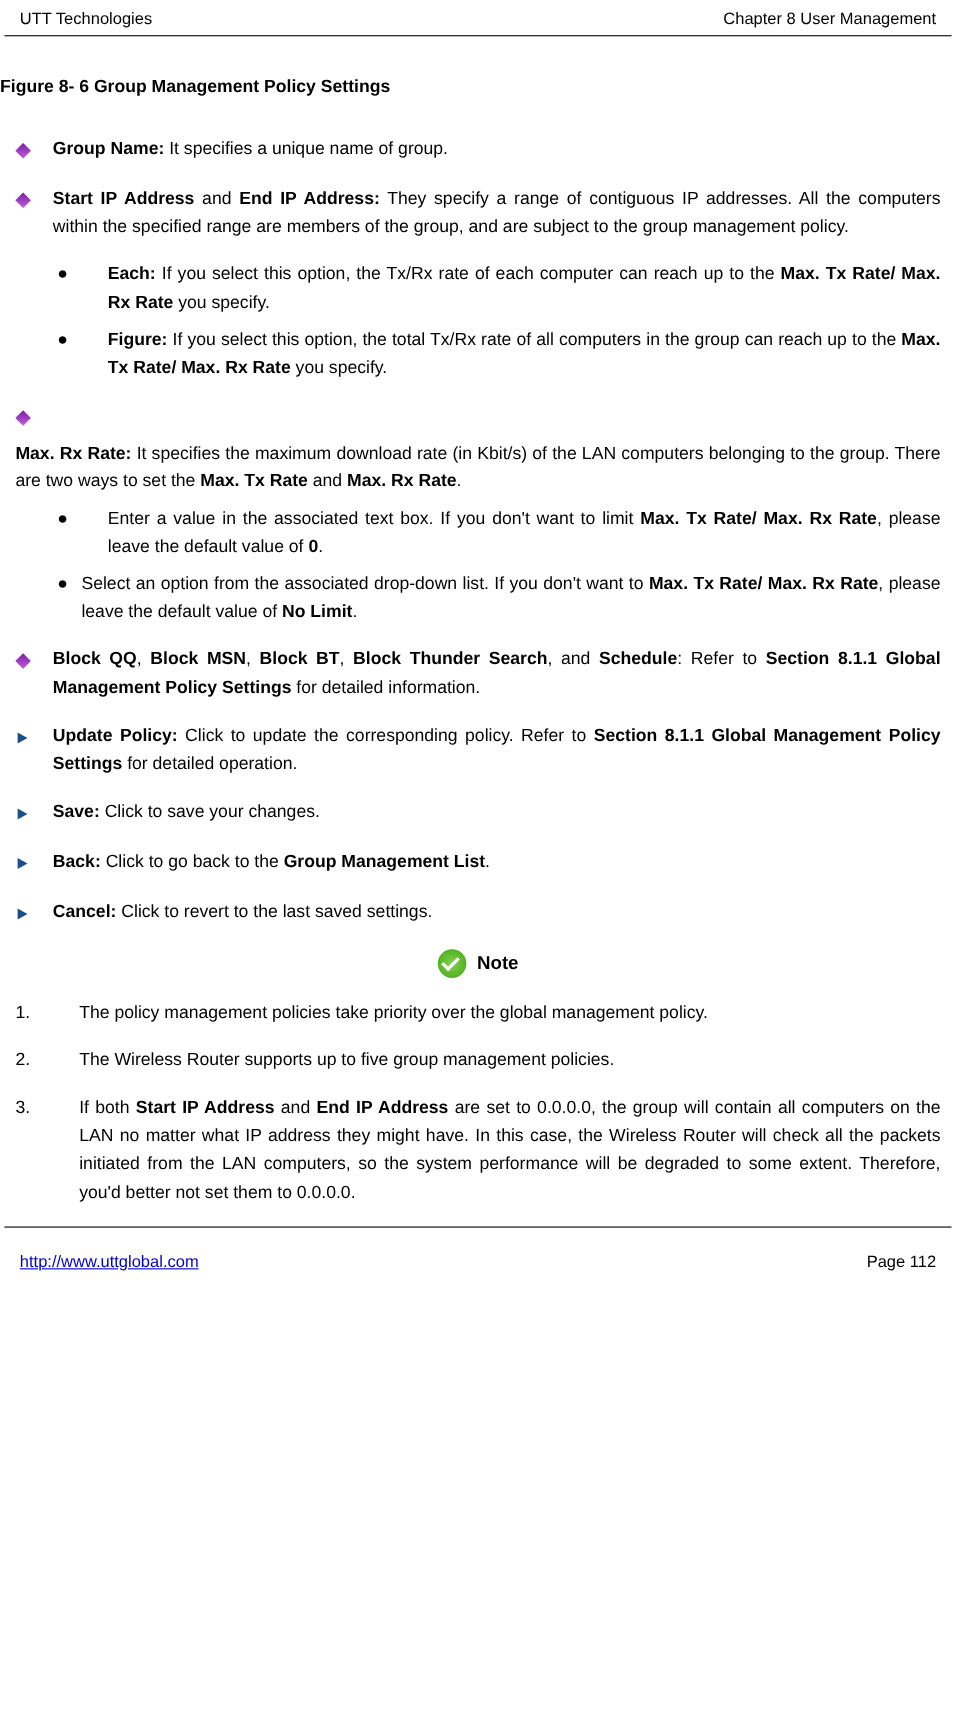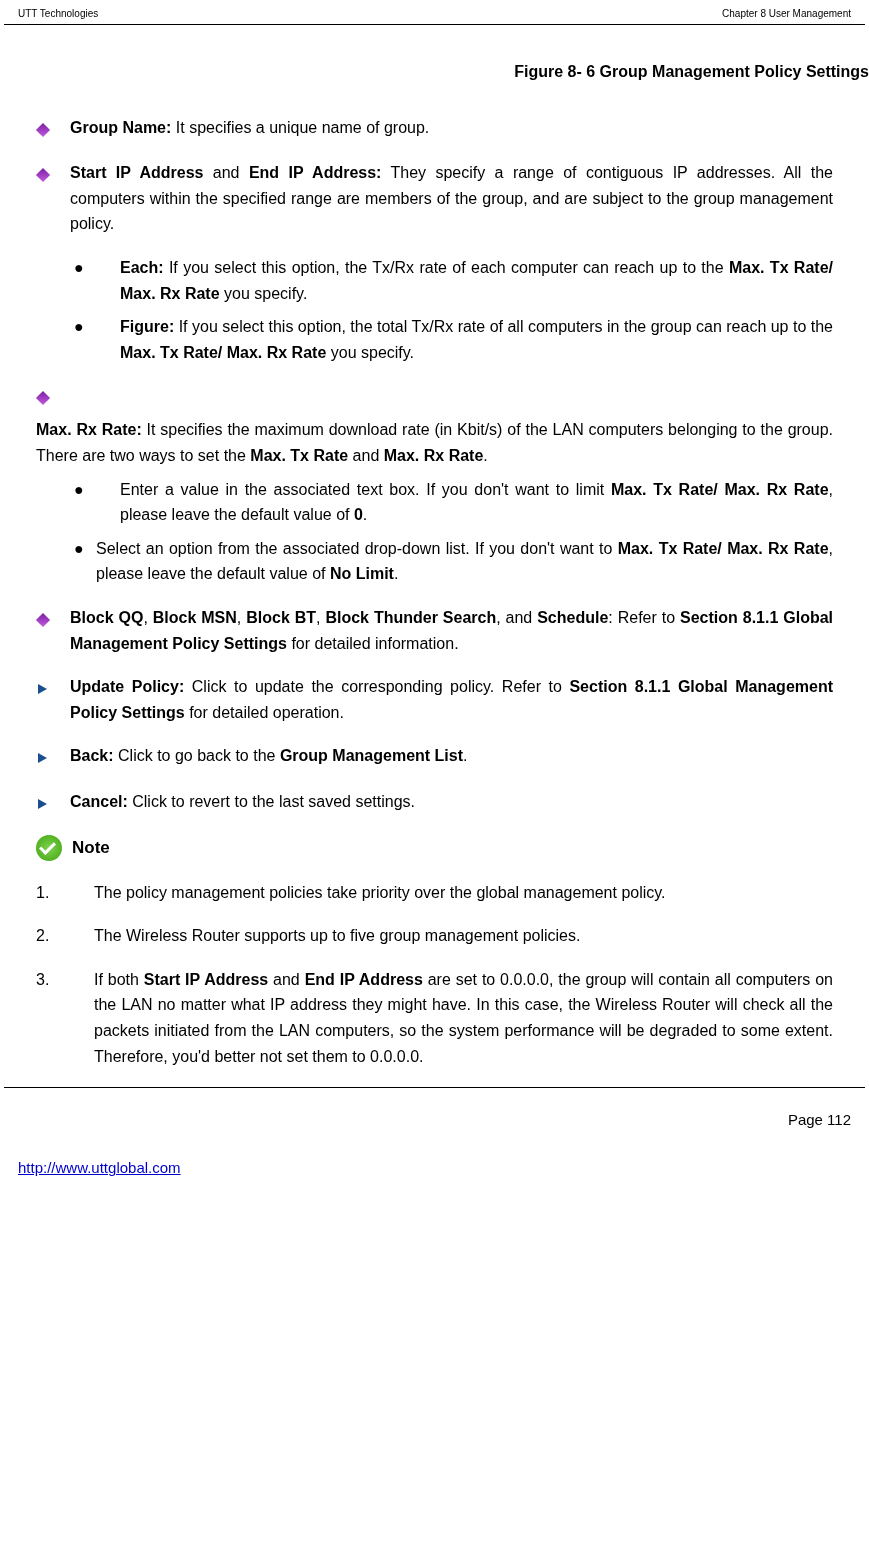--- a/index.html
+++ b/index.html
@@ -13,35 +13,35 @@
     background: #fff;
     color: #000;
     font-size: 16px;
     line-height: 1.6;
     padding: 0;
   }
   .header {
     display: flex;
     justify-content: space-between;
     padding: 6px 18px 2px 18px;
-    font-size: 10px;
+    font-size: 15px;
   }
   .header-divider {
     border: none;
     border-top: 1px solid #000;
     margin: 0 4px;
   }
   .caption {
-    text-align: right;
+    text-align: left;
     font-weight: bold;
     margin: 34px 0 30px 0;
     font-size: 16px;
   }
   .content {
-    padding: 0 36px;
+    padding: 0 14px;
   }
   .bullet-block {
     display: flex;
     margin-bottom: 18px;
   }
   .bullet-icon {
     flex: 0 0 34px;
     padding-top: 2px;
   }
   .diamond {
@@ -80,20 +80,21 @@
   }
   .sub-bullet .sub-text {
     flex: 1;
     text-align: justify;
   }
   .note-block {
     display: flex;
     align-items: center;
     margin: 10px 0 18px 0;
     padding-left: 0;
+    justify-content: center;
   }
   .check-icon {
     width: 26px;
     height: 26px;
     border-radius: 50%;
     background: radial-gradient(circle, #7fd24f 0%, #3fa40f 100%);
     position: relative;
     margin-right: 10px;
     flex-shrink: 0;
   }
@@ -131,21 +132,20 @@
     margin-top: 16px;
   }
   .footer-divider {
     border: none;
     border-top: 1px solid #000;
     margin: 0 4px;
   }
   .footer a {
     color: #0000cc;
     text-decoration: underline;
-    margin-top: 48px;
   }
   b { font-weight: bold; }
 </style>
 </head>
 <body>
 
 <div class="header">
   <span>UTT Technologies</span>
   <span>Chapter 8 User Management</span>
 </div>
@@ -213,20 +213,26 @@
     </div>
   </div>
 
   <div class="bullet-block">
     <div class="bullet-icon"><span class="triangle"></span></div>
     <div class="bullet-text">
       <b>Update Policy:</b><span> Click to update the corresponding policy. Refer to </span><b>Section 8.1.1 Global Management Policy Settings</b><span> for detailed operation.</span>
     </div>
   </div>
 
+  <div class="bullet-block">
+    <div class="bullet-icon"><span class="triangle"></span></div>
+    <div class="bullet-text">
+      <b>Save:</b><span> Click to save your changes.</span>
+    </div>
+  </div>
 
   <div class="bullet-block">
     <div class="bullet-icon"><span class="triangle"></span></div>
     <div class="bullet-text">
       <b>Back:</b><span> Click to go back to the </span><b>Group Management List</b><span>.</span>
     </div>
   </div>
 
   <div class="bullet-block">
     <div class="bullet-icon"><span class="triangle"></span></div>

